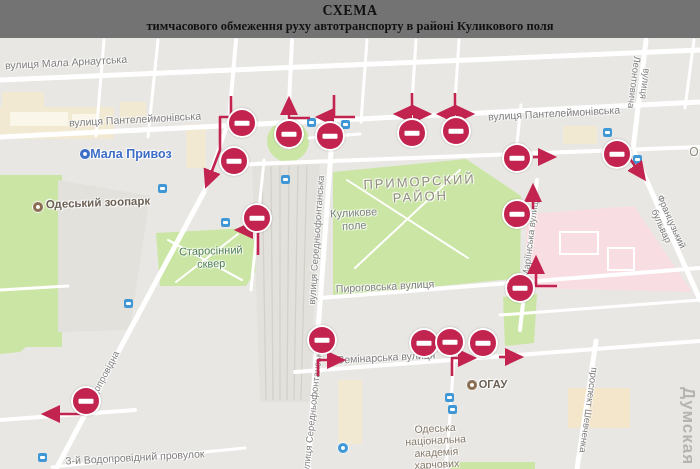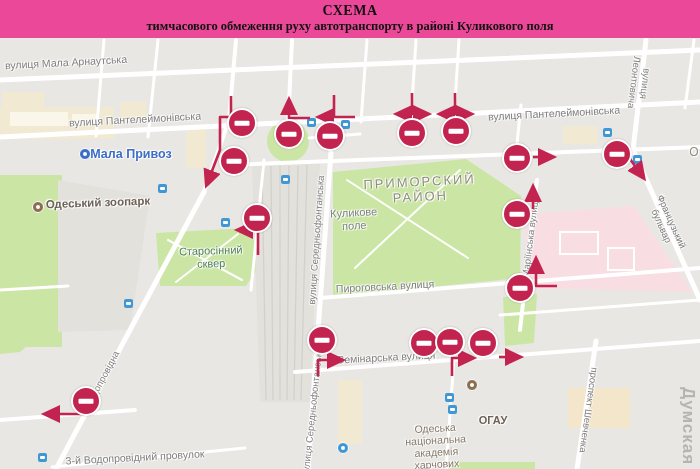--- a/index.html
+++ b/index.html
@@ -1,18 +1,18 @@
 <!DOCTYPE html>
 <html><head>
 <meta charset="utf-8">
 <style>
   html,body{margin:0;padding:0;background:#ffffff;}
   #stage{position:relative;width:700px;height:469px;overflow:hidden;background:#fff;
          font-family:"Liberation Sans",sans-serif;}
-  #title-band{position:absolute;left:0;top:0;width:700px;height:38px;background:#ec4899;z-index:50;
+  #title-band{position:absolute;left:0;top:0;width:700px;height:38px;background:#737373;z-index:50;
               text-align:center;font-family:"Liberation Serif",serif;color:#111;}
   #title-line1{font-size:14px;font-weight:700;padding-top:3px;letter-spacing:.5px;}
   #title-line2{font-size:12.5px;font-weight:700;font-family:Liberation Serif, serif;}
   #base-svg{position:absolute;left:0;top:0;z-index:1;}
   #labels-layer{position:absolute;left:0;top:0;width:700px;height:469px;z-index:10;}
   #icons-layer{position:absolute;left:0;top:0;width:700px;height:469px;z-index:12;}
   #arrows-svg{position:absolute;left:0;top:0;z-index:20;}
   #signs-layer{position:absolute;left:0;top:0;width:700px;height:469px;z-index:25;}
   .mlabel{position:absolute;white-space:pre-line;text-align:center;line-height:1.15;
           text-shadow:0 0 2px #fff,0 0 2px #fff,1px 1px 1px #fff,-1px -1px 1px #fff;
@@ -138,21 +138,21 @@
       <div class="mlabel" style="left: 354px; top: 219px; font-size: 11px; color: rgb(123, 132, 123); transform: translate(-50%, -50%) rotate(-3deg);">Куликове
 поле</div>
       <div class="mlabel" style="left: 211px; top: 257px; font-size: 11px; color: rgb(79, 127, 85); transform: translate(-50%, -50%) rotate(-2deg);">Старосінний
 сквер</div>
       <div class="mlabel" style="left: 436px; top: 446px; font-size: 10.5px; color: rgb(133, 121, 106); transform: translate(-50%, -50%) rotate(-3deg);">Одеська
 національна
 академія
 харчових</div>
       <div class="mlabel" style="left: 131px; top: 154px; font-size: 12.5px; color: rgb(61, 109, 198); font-weight: 700; transform: translate(-50%, -50%) rotate(0deg);">Мала Привоз</div>
       <div class="mlabel" style="left: 98px; top: 203px; font-size: 11.5px; color: rgb(109, 97, 86); font-weight: 700; transform: translate(-50%, -50%) rotate(-2deg);">Одеський зоопарк</div>
-      <div class="mlabel" style="left: 493px; top: 384px; font-size: 11px; color: rgb(109, 97, 86); font-weight: 700; transform: translate(-50%, -50%) rotate(0deg); margin-top: 36px;">ОГАУ</div>
+      <div class="mlabel" style="left: 493px; top: 384px; font-size: 11px; color: rgb(109, 97, 86); font-weight: 700; transform: translate(-50%, -50%) rotate(0deg);">ОГАУ</div>
       <div class="mlabel" style="left: 694px; top: 153px; font-size: 12px; color: rgb(143, 142, 124); transform: translate(-50%, -50%) rotate(0deg);">О</div>
     </div>
 
   <div id="icons-layer">
       <div class="ticon" style="left: 157.5px; top: 183.5px; background: rgb(63, 151, 214);">
         <div class="g"></div>
       </div>
       <div class="ticon" style="left: 220.5px; top: 217.5px; background: rgb(63, 151, 214);">
         <div class="g"></div>
       </div>

